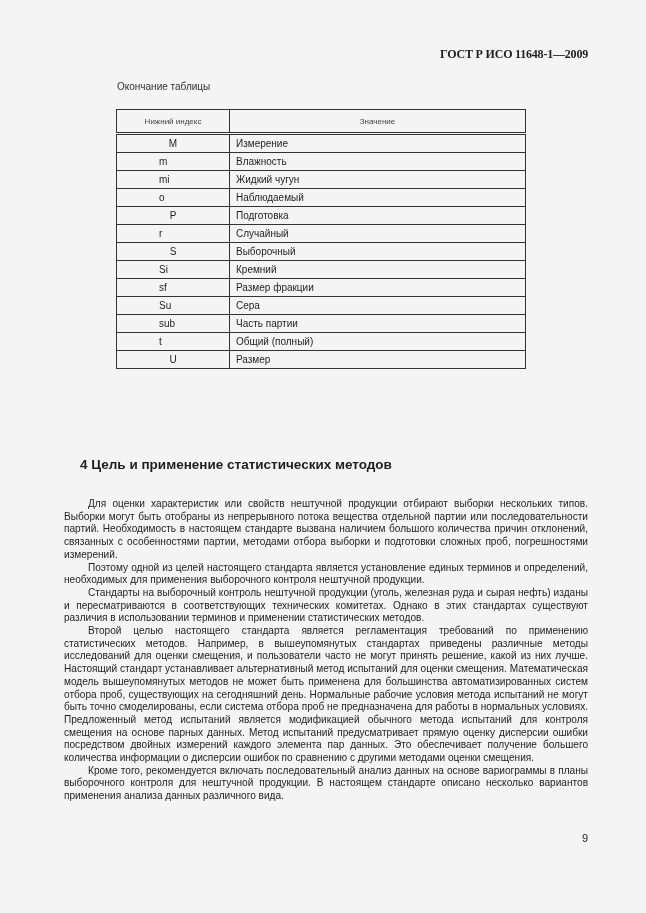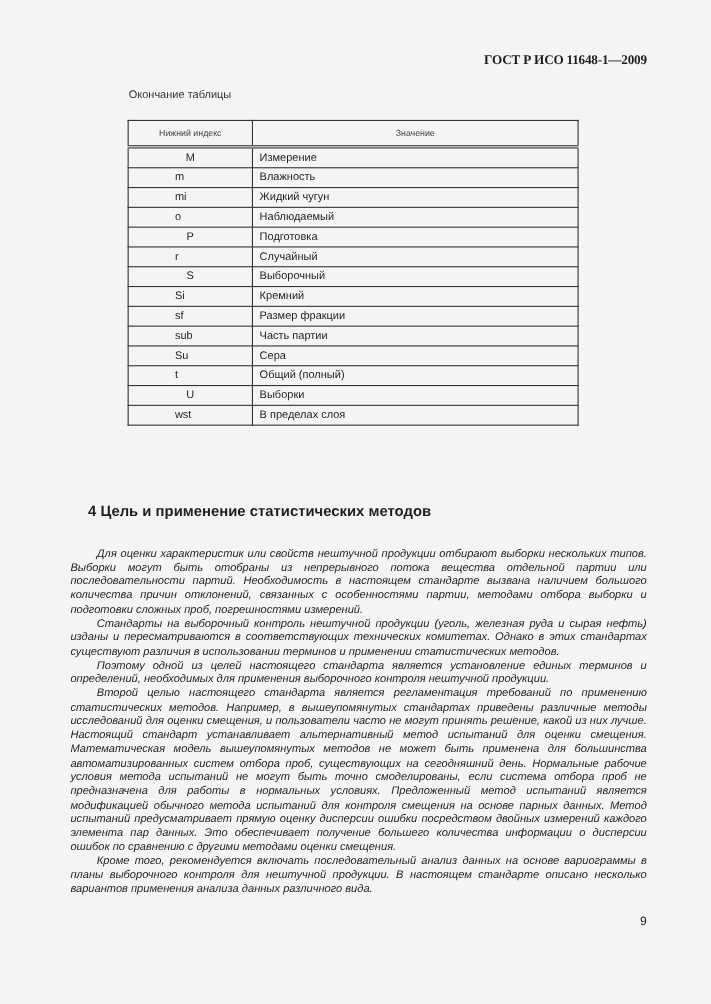--- a/index.html
+++ b/index.html
@@ -38,21 +38,21 @@
   table.symbols td.val { padding-left: 6px; }
   .section-title {
     position: absolute; top: 456px; left: 80px;
     font-size: 13.5px; font-weight: bold; line-height: 17px;
   }
   .body-text {
     position: absolute; top: 498px; left: 64px; width: 524px;
     font-size: 10.1px; line-height: 12.7px;
     text-align: justify;
   }
-  .body-text p { margin: 0; text-indent: 24px; font-style: italic; }
+  .body-text p { margin: 0; text-indent: 24px; }
   .page-number {
     position: absolute; top: 832px; right: 58px;
     font-size: 11px;
   }
 </style>
 </head>
 <body>
 
 <div class="page-header">ГОСТ Р ИСО 11648-1—2009</div>
 
@@ -96,47 +96,43 @@
       </tr>
       <tr>
         <td class="idx">Si</td>
         <td class="val">Кремний</td>
       </tr>
       <tr>
         <td class="idx">sf</td>
         <td class="val">Размер фракции</td>
       </tr>
       <tr>
+        <td class="idx">Su</td>
+        <td class="val">Сера</td>
+      </tr>
+      <tr>
         <td class="idx">sub</td>
         <td class="val">Часть партии</td>
-      </tr>
-      <tr>
-        <td class="idx">Su</td>
-        <td class="val">Сера</td>
       </tr>
       <tr>
         <td class="idx">t</td>
         <td class="val">Общий (полный)</td>
       </tr>
       <tr>
         <td class="idx center">U</td>
-        <td class="val">Выборки</td>
-      </tr>
-      <tr>
-        <td class="idx">wst</td>
-        <td class="val">В пределах слоя</td>
+        <td class="val">Размер</td>
       </tr>
     </tbody>
 </table>
 
 <div class="section-title">
   <div>4 Цель и применение статистических методов</div>
 </div>
 
 <div class="body-text">
   <p>Для оценки характеристик или свойств нештучной продукции отбирают выборки нескольких типов. Выборки могут быть отобраны из непрерывного потока вещества отдельной партии или последовательности партий. Необходимость в настоящем стандарте вызвана наличием большого количества причин отклонений, связанных с особенностями партии, методами отбора выборки и подготовки сложных проб, погрешностями измерений.</p>
+  <p>Поэтому одной из целей настоящего стандарта является установление единых терминов и определений, необходимых для применения выборочного контроля нештучной продукции.</p>
   <p>Стандарты на выборочный контроль нештучной продукции (уголь, железная руда и сырая нефть) изданы и пересматриваются в соответствующих технических комитетах. Однако в этих стандартах существуют различия в использовании терминов и применении статистических методов.</p>
-  <p>Поэтому одной из целей настоящего стандарта является установление единых терминов и определений, необходимых для применения выборочного контроля нештучной продукции.</p>
   <p>Второй целью настоящего стандарта является регламентация требований по применению статистических методов. Например, в вышеупомянутых стандартах приведены различные методы исследований для оценки смещения, и пользователи часто не могут принять решение, какой из них лучше. Настоящий стандарт устанавливает альтернативный метод испытаний для оценки смещения. Математическая модель вышеупомянутых методов не может быть применена для большинства автоматизированных систем отбора проб, существующих на сегодняшний день. Нормальные рабочие условия метода испытаний не могут быть точно смоделированы, если система отбора проб не предназначена для работы в нормальных условиях. Предложенный метод испытаний является модификацией обычного метода испытаний для контроля смещения на основе парных данных. Метод испытаний предусматривает прямую оценку дисперсии ошибки посредством двойных измерений каждого элемента пар данных. Это обеспечивает получение большего количества информации о дисперсии ошибок по сравнению с другими методами оценки смещения.</p>
   <p>Кроме того, рекомендуется включать последовательный анализ данных на основе вариограммы в планы выборочного контроля для нештучной продукции. В настоящем стандарте описано несколько вариантов применения анализа данных различного вида.</p>
 </div>
 
 <div class="page-number">9</div>
 
 </body></html>

